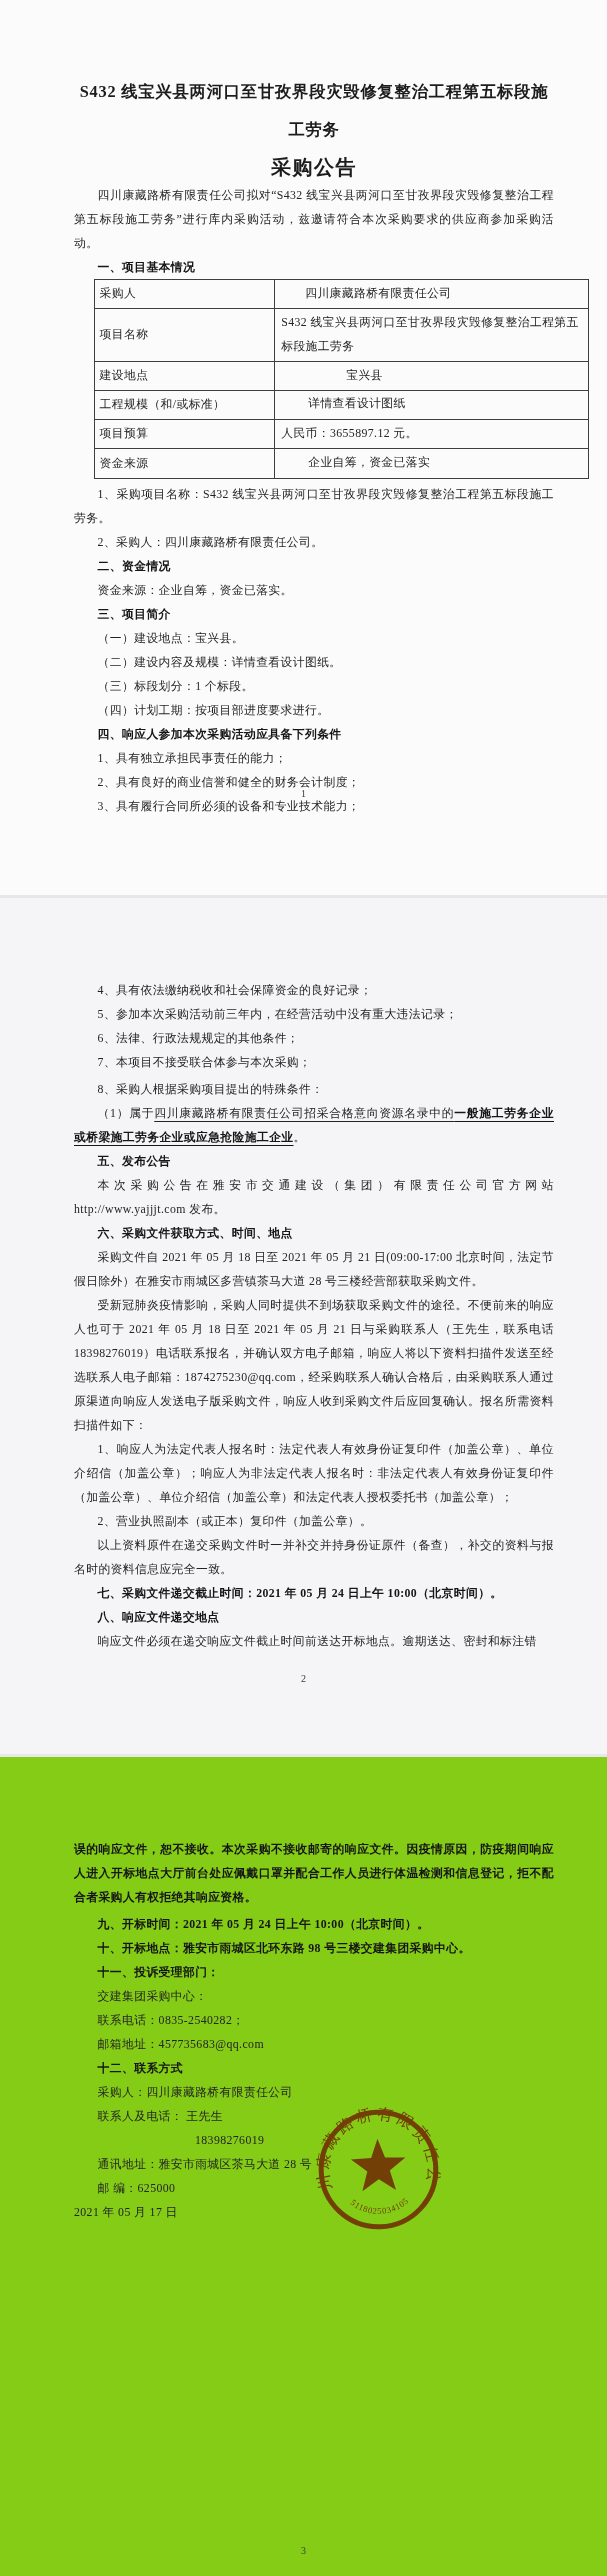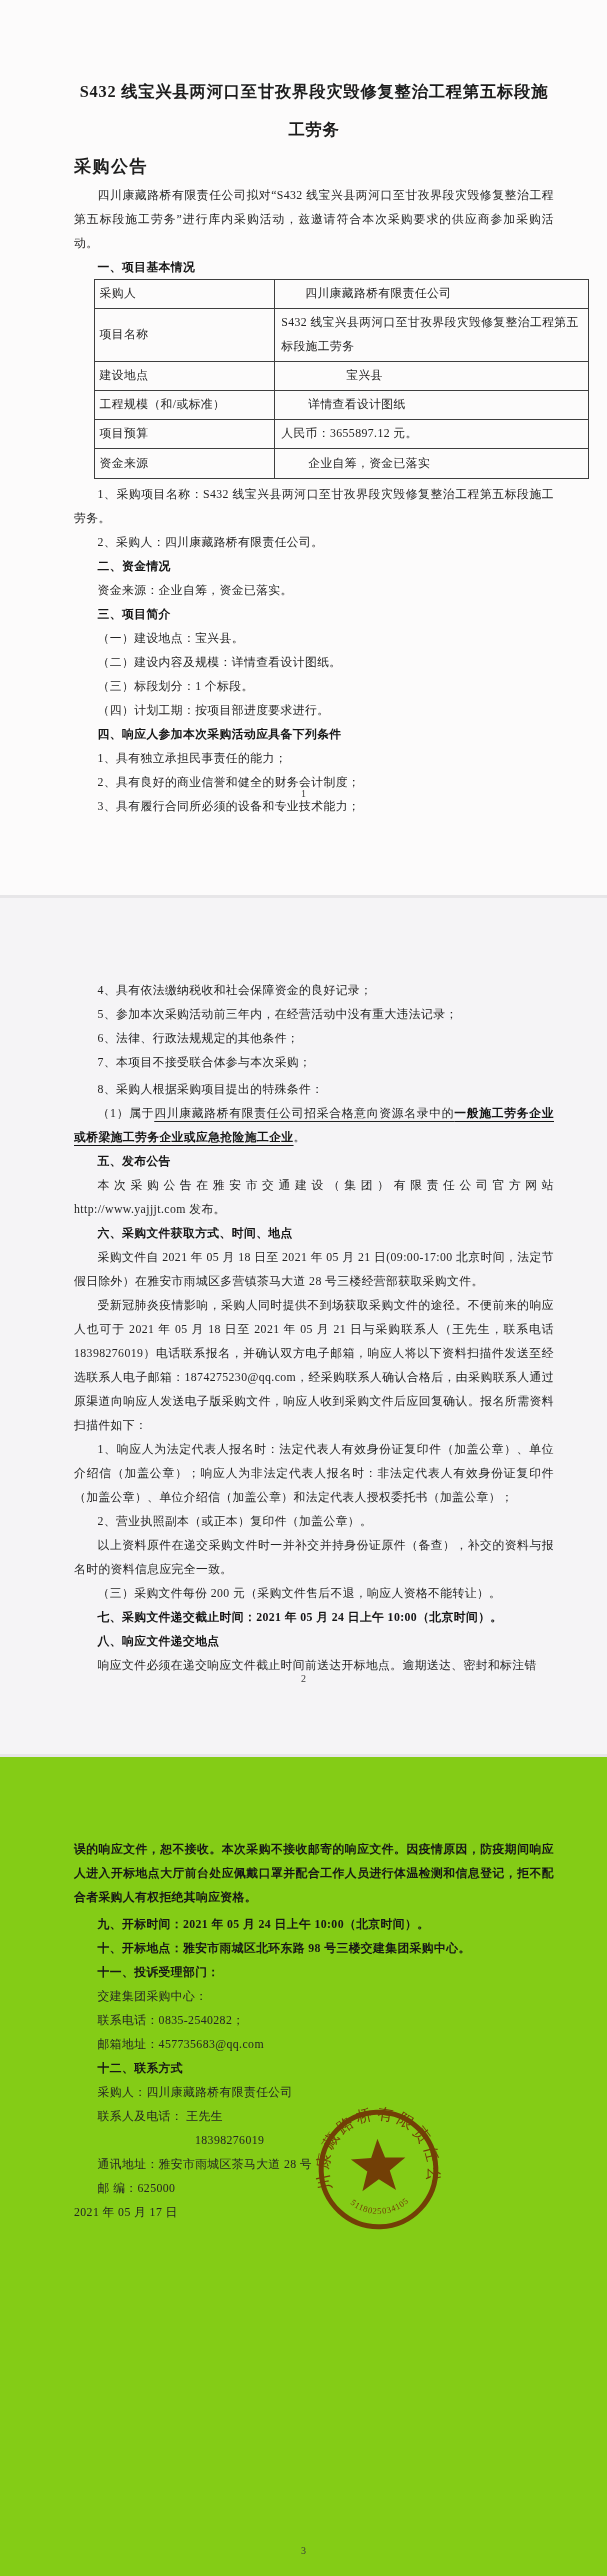--- a/index.html
+++ b/index.html
@@ -24,23 +24,24 @@
     max-width:486px;
     font-size:16.3px;
     line-height:38px;
     font-weight:700;
     text-align:center;
     letter-spacing:0.8px;
     color:#1c1c1c;
   }
   .subtitle{
     margin:4.6px 0 0;
-    font-size:17px;
+    font-size:20px;
     line-height:26px;
     font-weight:700;
+    text-align:center;
     letter-spacing:1.5px;
     color:#1c1c1c;
   }
   .p,.h{
     margin:0;
     font-size:11.8px;
     line-height:24px;
     letter-spacing:0.4px;
     text-align:justify;
     text-indent:2em;
@@ -63,21 +64,21 @@
     line-height:23.5px;
     letter-spacing:0.4px;
     padding:2.3px 4.6px;
     vertical-align:middle;
   }
   td.lbl{width:170px;padding-left:30px;}
   td.val{width:278px;}
   .vp40{padding-left:30px!important;}
   .vp8{padding-left:6px!important;}
   .vp93{padding-left:71px!important;}
-  .vp43{padding-left:33px!important;}
+  .vp43{padding-left:33px!important;font-family:Liberation Mono, monospace;}
   tr.r0 td{height:24px;}
   tr.r1 td{height:44px;}
   tr.r2 td{height:21px;}
   tr.r3 td{height:18px;}
   tr.r4 td{height:17.5px;}
   tr.r5 td{height:24px;}
 
   .pagenum{
     position:absolute;left:0;right:0;
     text-align:center;
@@ -164,21 +165,20 @@
   <p class="p mt4">8、采购人根据采购项目提出的特殊条件：</p>
   <p class="p"><span>（1）属于</span><span class="u">四川康藏路桥有限责任公司招采合格意向资源名录中的</span><span class="u bold">一般施工劳务企业或桥梁施工劳务企业或应急抢险施工企业</span><span>。</span></p>
   <p class="h">五、发布公告</p>
   <p class="p">本次采购公告在雅安市交通建设（集团）有限责任公司官方网站 http://www.yajjjt.com 发布。</p>
   <p class="h">六、采购文件获取方式、时间、地点</p>
   <p class="p">采购文件自 2021 年 05 月 18 日至 2021 年 05 月 21 日(09:00-17:00 北京时间，法定节假日除外）在雅安市雨城区多营镇茶马大道 28 号三楼经营部获取采购文件。</p>
   <p class="p">受新冠肺炎疫情影响，采购人同时提供不到场获取采购文件的途径。不便前来的响应人也可于 2021 年 05 月 18 日至 2021 年 05 月 21 日与采购联系人（王先生，联系电话 18398276019）电话联系报名，并确认双方电子邮箱，响应人将以下资料扫描件发送至经选联系人电子邮箱：1874275230@qq.com，经采购联系人确认合格后，由采购联系人通过原渠道向响应人发送电子版采购文件，响应人收到采购文件后应回复确认。报名所需资料扫描件如下：</p>
   <p class="p">1、响应人为法定代表人报名时：法定代表人有效身份证复印件（加盖公章）、单位介绍信（加盖公章）；响应人为非法定代表人报名时：非法定代表人有效身份证复印件（加盖公章）、单位介绍信（加盖公章）和法定代表人授权委托书（加盖公章）；</p>
   <p class="p">2、营业执照副本（或正本）复印件（加盖公章）。</p>
   <p class="p">以上资料原件在递交采购文件时一并补交并持身份证原件（备查），补交的资料与报名时的资料信息应完全一致。</p>
-  <p class="p">（三）采购文件每份 200 元（采购文件售后不退，响应人资格不能转让）。</p>
   <p class="h">七、采购文件递交截止时间：2021 年 05 月 24 日上午 10:00（北京时间）。</p>
   <p class="h">八、响应文件递交地点</p>
   <p class="p">响应文件必须在递交响应文件截止时间前送达开标地点。逾期送达、密封和标注错</p>
   <div class="pagenum pn2">2</div>
 </div>
 
 <div class="page page3">
   <p class="p noindent bold">误的响应文件，恕不接收。本次采购不接收邮寄的响应文件。因疫情原因，防疫期间响应人进入开标地点大厅前台处应佩戴口罩并配合工作人员进行体温检测和信息登记，拒不配合者采购人有权拒绝其响应资格。</p>
   <p class="h mt4">九、开标时间：2021 年 05 月 24 日上午 10:00（北京时间）。</p>
   <p class="h">十、开标地点：雅安市雨城区北环东路 98 号三楼交建集团采购中心。</p>

